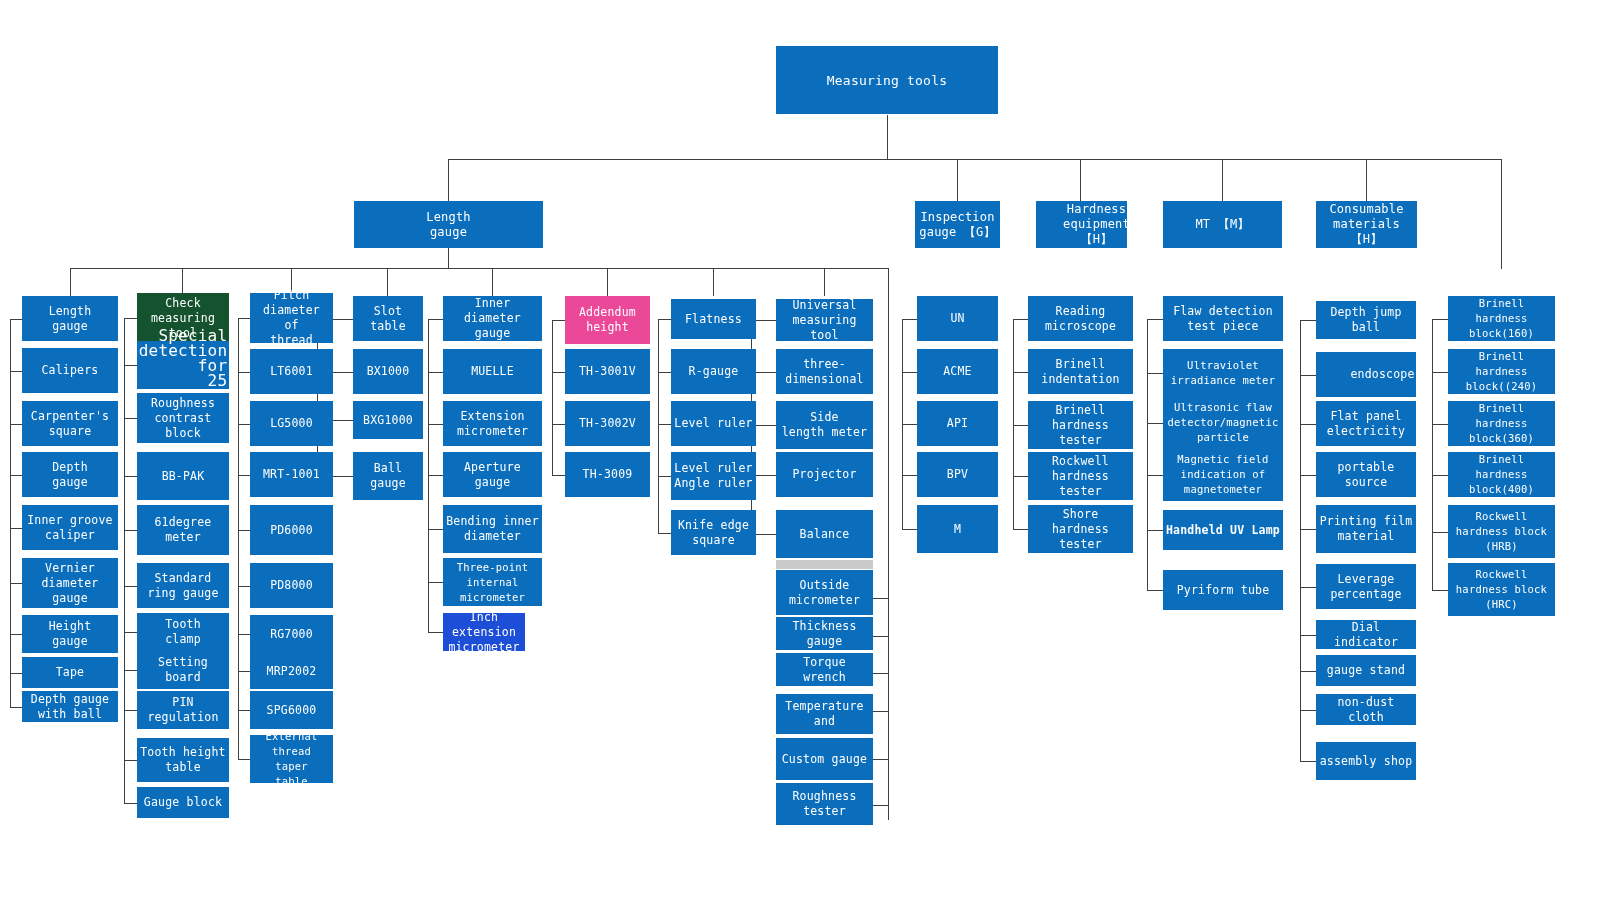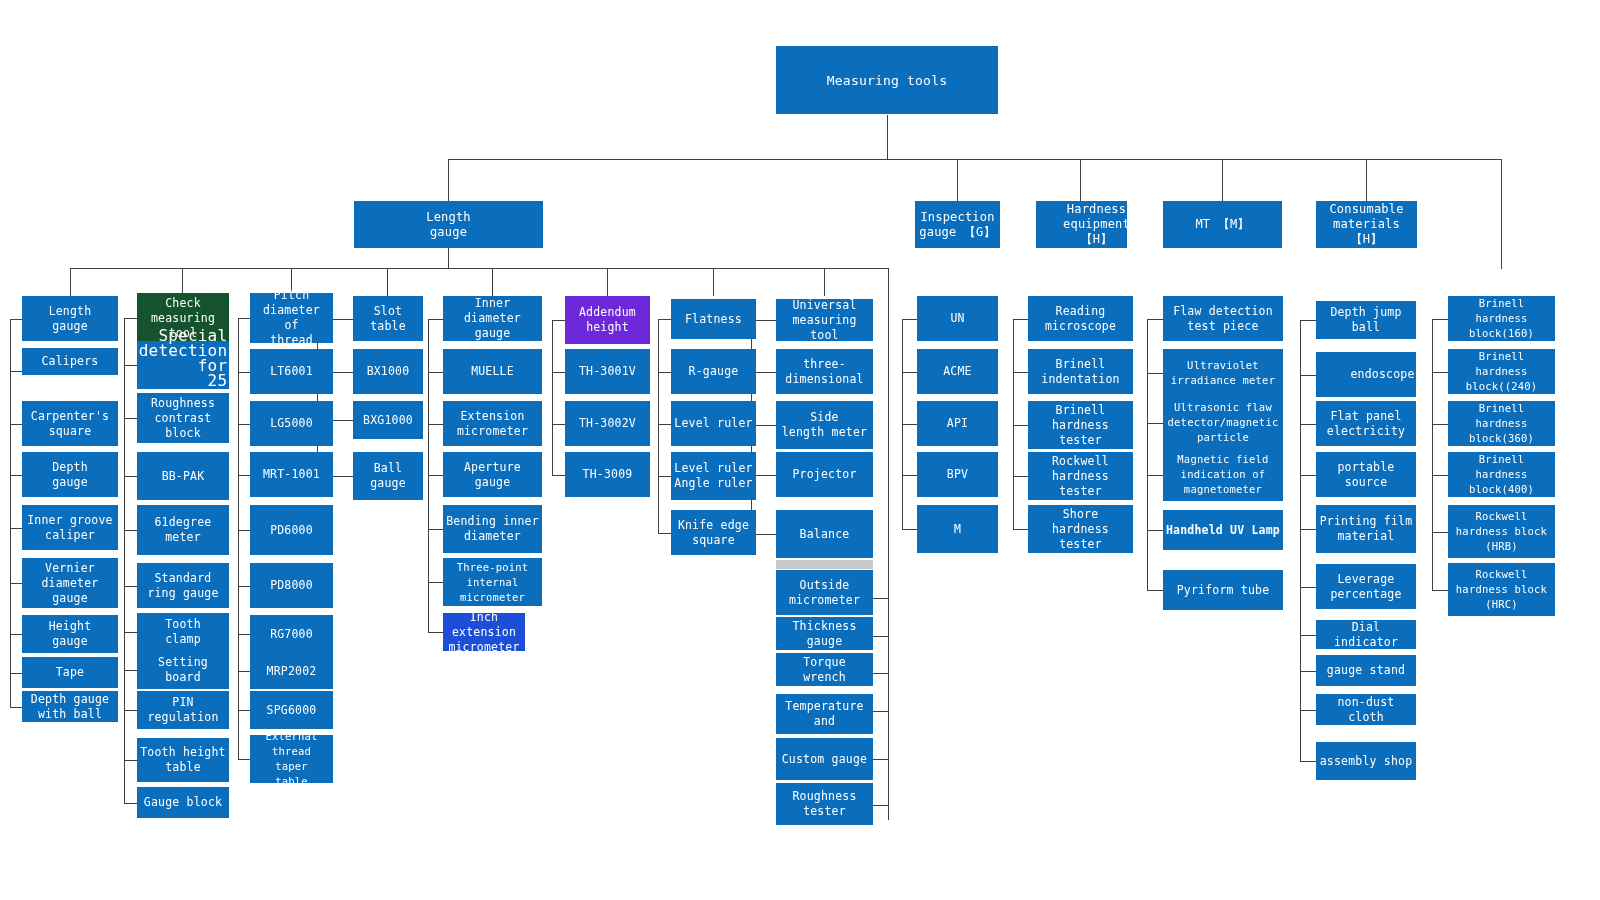--- a/index.html
+++ b/index.html
@@ -92,21 +92,21 @@
   <div class="node lvl2" style="left:1163px;top:201px;width:119px;height:47px;">MT 【M】</div>
   <div class="node lvl2" style="left:1316px;top:201px;width:101px;height:47px;">Consumable
 materials
 【H】</div>
 
 <div class="ln" style="left: 10px; top: 318.5px; width: 1px; height: 388px; background: rgb(63, 63, 63);"></div>
     <div class="ln" style="left: 10px; top: 318.5px; width: 12px; height: 1px; background: rgb(63, 63, 63);"></div>
     <div class="node" style="left: 22px; top: 296px; width: 96px; height: 45px; background: rgb(11, 110, 189);">Length
 gauge</div>
     <div class="ln" style="left: 10px; top: 370.5px; width: 12px; height: 1px; background: rgb(63, 63, 63);"></div>
-    <div class="node" style="left: 22px; top: 348px; width: 96px; height: 27px; background: rgb(11, 110, 189);">Calipers</div>
+    <div class="node" style="left: 22px; top: 348px; width: 96px; height: 45px; background: rgb(11, 110, 189);">Calipers</div>
     <div class="ln" style="left: 10px; top: 423.5px; width: 12px; height: 1px; background: rgb(63, 63, 63);"></div>
     <div class="node" style="left: 22px; top: 401px; width: 96px; height: 45px; background: rgb(11, 110, 189);">Carpenter's
 square</div>
     <div class="ln" style="left: 10px; top: 474.5px; width: 12px; height: 1px; background: rgb(63, 63, 63);"></div>
     <div class="node" style="left: 22px; top: 452px; width: 96px; height: 45px; background: rgb(11, 110, 189);">Depth
 gauge</div>
     <div class="ln" style="left: 10px; top: 527.5px; width: 12px; height: 1px; background: rgb(63, 63, 63);"></div>
     <div class="node" style="left: 22px; top: 505px; width: 96px; height: 45px; background: rgb(11, 110, 189);">Inner groove
 caliper</div>
     <div class="ln" style="left: 10px; top: 583px; width: 12px; height: 1px; background: rgb(63, 63, 63);"></div>
@@ -209,21 +209,21 @@
 diameter</div>
     <div class="ln" style="left: 428px; top: 582px; width: 15px; height: 1px; background: rgb(63, 63, 63);"></div>
     <div class="node" style="left: 443px; top: 558px; width: 99px; height: 48px; background: rgb(11, 110, 189); font-size: 10.5px;">Three-point
 internal
 micrometer</div>
     <div class="ln" style="left: 428px; top: 632px; width: 15px; height: 1px; background: rgb(63, 63, 63);"></div>
     <div class="node" style="left: 443px; top: 613px; width: 82px; height: 38px; background: #1d4ed8;">Inch extension
 micrometer</div>
     <div class="ln" style="left: 552px; top: 320px; width: 1px; height: 154.5px; background: rgb(63, 63, 63);"></div>
     <div class="ln" style="left: 552px; top: 320px; width: 13px; height: 1px; background: rgb(63, 63, 63);"></div>
-    <div class="node" style="left: 565px; top: 296px; width: 85px; height: 48px; background: #6d28d9;">Addendum
+    <div class="node" style="left: 565px; top: 296px; width: 85px; height: 48px; background: #ec4899;">Addendum
 height</div>
     <div class="ln" style="left: 552px; top: 371.5px; width: 13px; height: 1px; background: rgb(63, 63, 63);"></div>
     <div class="node" style="left: 565px; top: 349px; width: 85px; height: 45px; background: rgb(11, 110, 189);">TH-3001V</div>
     <div class="ln" style="left: 552px; top: 423.5px; width: 13px; height: 1px; background: rgb(63, 63, 63);"></div>
     <div class="node" style="left: 565px; top: 401px; width: 85px; height: 45px; background: rgb(11, 110, 189);">TH-3002V</div>
     <div class="ln" style="left: 552px; top: 474.5px; width: 13px; height: 1px; background: rgb(63, 63, 63);"></div>
     <div class="node" style="left: 565px; top: 452px; width: 85px; height: 45px; background: rgb(11, 110, 189);">TH-3009</div>
     <div class="ln" style="left: 658px; top: 319px; width: 1px; height: 213.5px; background: rgb(63, 63, 63);"></div>
     <div class="ln" style="left: 658px; top: 319px; width: 13px; height: 1px; background: rgb(63, 63, 63);"></div>
     <div class="node" style="left: 671px; top: 299px; width: 85px; height: 40px; background: rgb(11, 110, 189);">Flatness</div>

